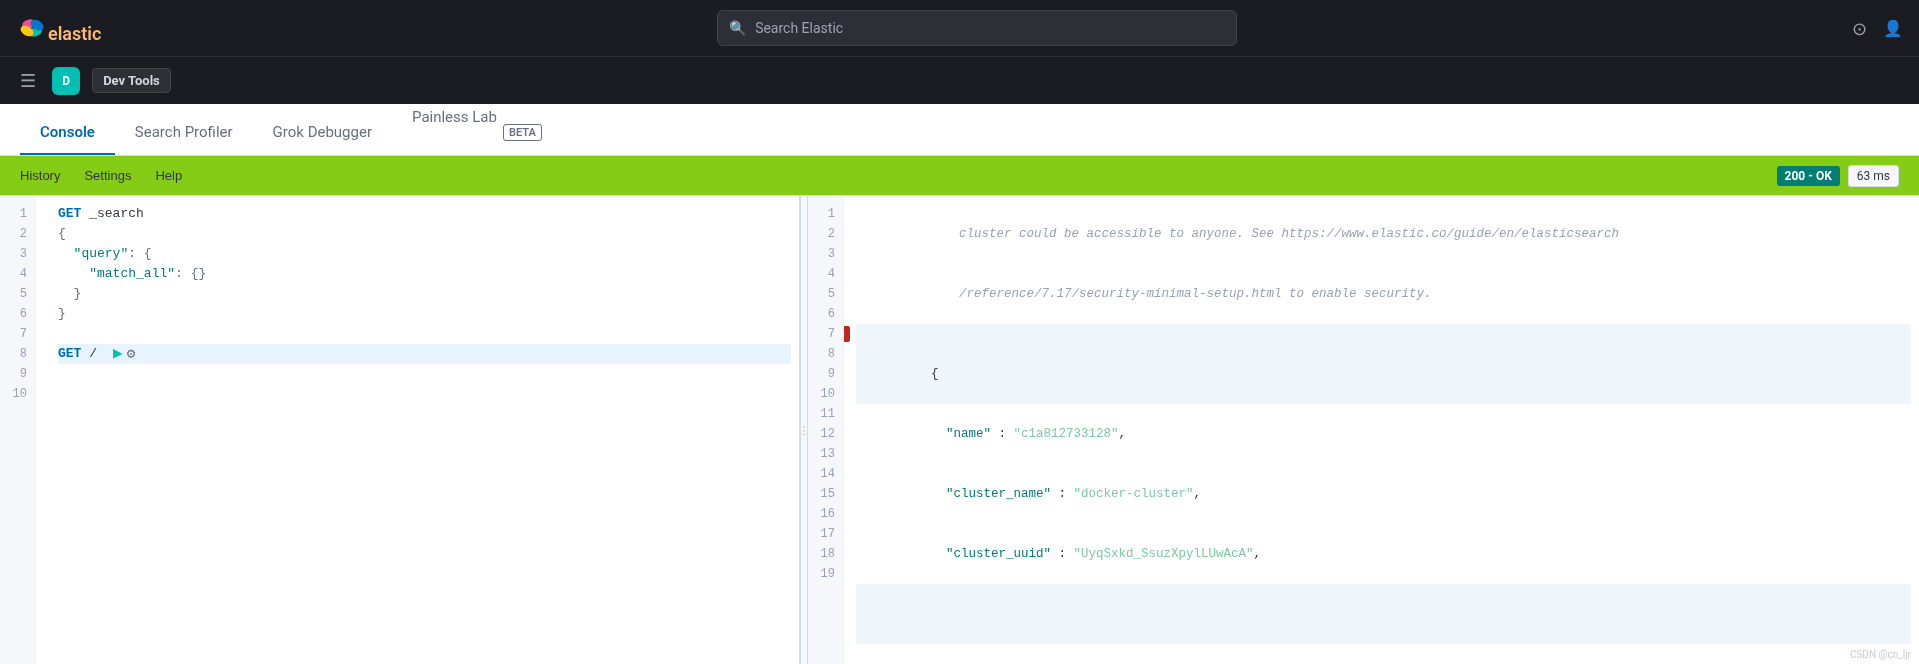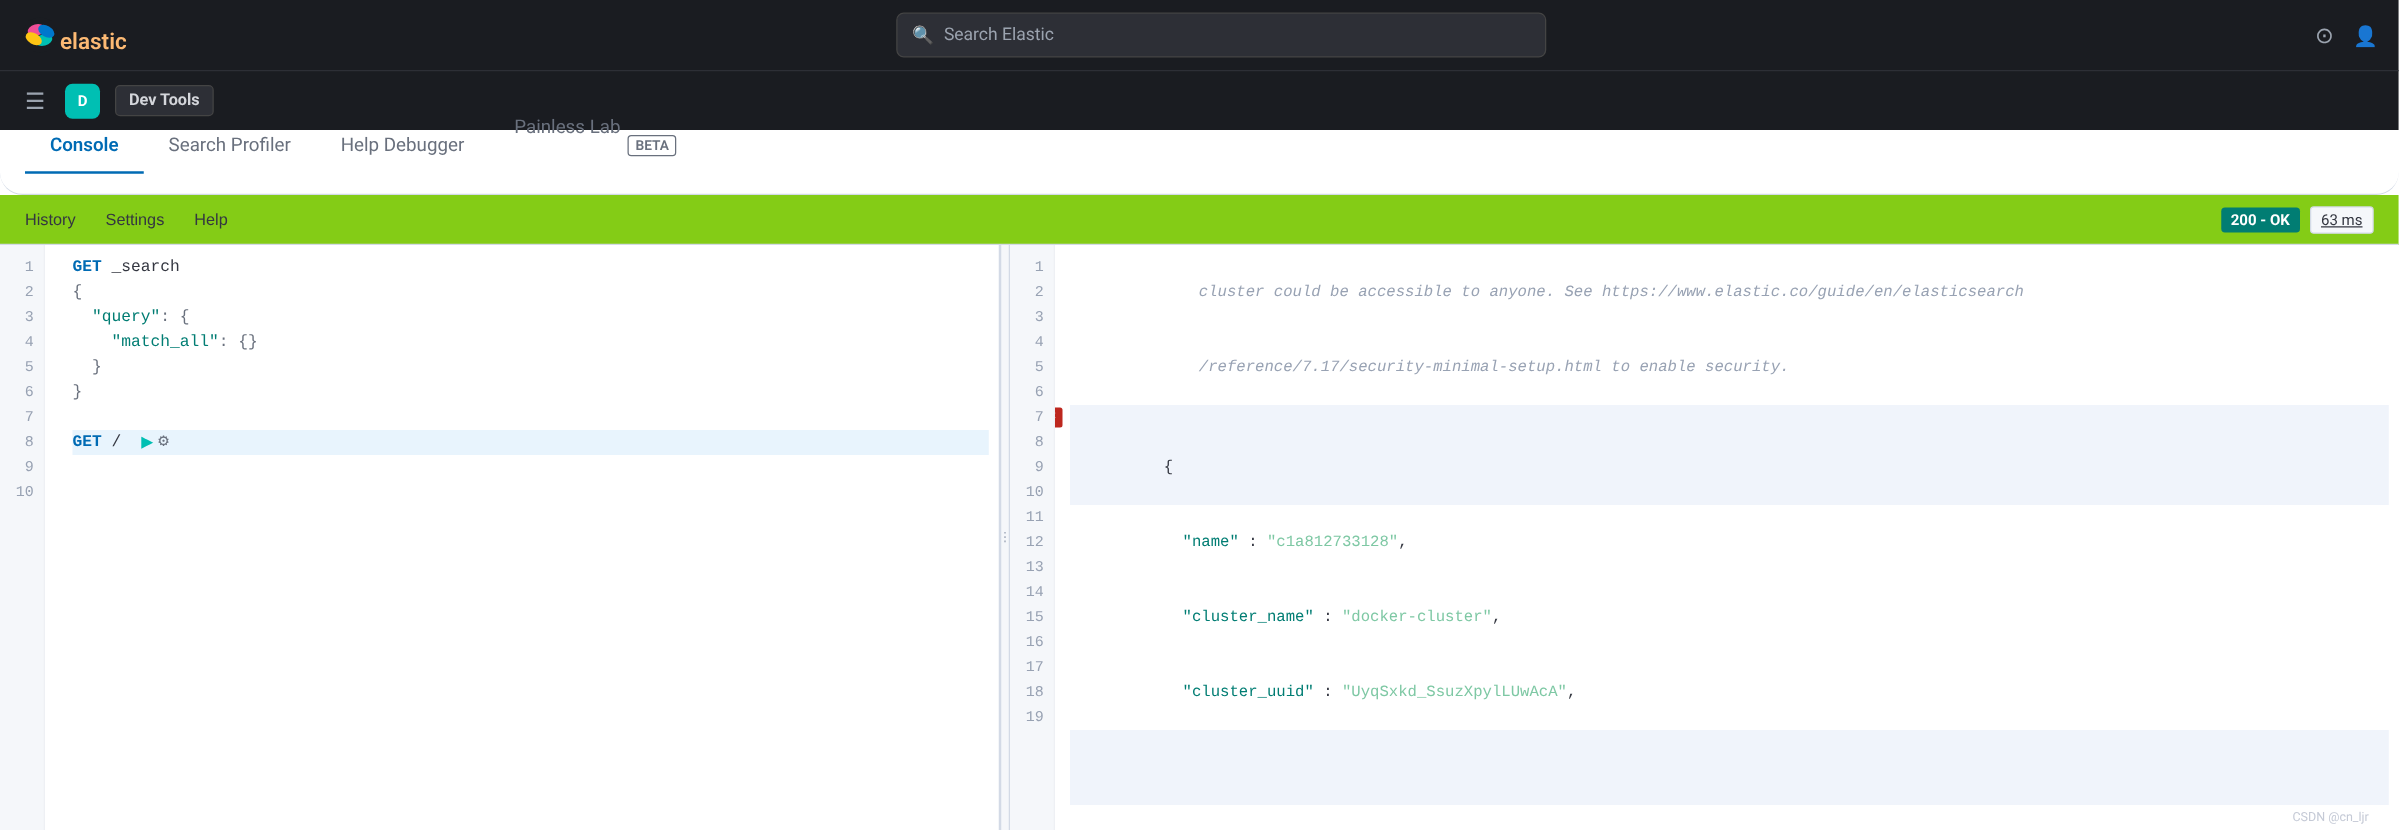--- a/index.html
+++ b/index.html
@@ -95,24 +95,23 @@
       font-size: 13px;
       font-weight: bold;
     }
 
     
     .tab-bar {
       background: #fff;
       border-bottom: 1px solid #d3dae6;
       display: flex;
       align-items: flex-end;
-      padding: 16px 20px;
+      padding: 0 20px;
       gap: 0;
       height: 52px;
-      border-radius: 18px;
     }
     .tab {
       padding: 14px 20px 12px;
       font-size: 15px;
       color: #69707d;
       cursor: pointer;
       border-bottom: 2px solid transparent;
       white-space: nowrap;
       display: flex;
       align-items: center;
@@ -165,21 +164,20 @@
       padding: 3px 8px;
       border-radius: 3px;
     }
     .time-badge {
       font-size: 12px;
       color: #343741;
       background: #f5f7fa;
       border: 1px solid #d3dae6;
       padding: 3px 8px;
       border-radius: 3px;
-      text-decoration: underline;
     }
 
     
     .main-content {
       display: flex;
       height: calc(664px - 56px - 48px - 52px - 40px);
     }
 
     
     .editor-pane {
@@ -322,21 +320,21 @@
       align-items: center;
       justify-content: center;
       font-size: 10px;
       cursor: pointer;
     }
 
     
     .watermark {
       position: fixed;
       bottom: 4px;
-      right: 24px;
+      right: 8px;
       font-size: 10px;
       color: #c5cad6;
     }
   </style>
 </head>
 <body>
 
 <div class="top-nav">
   <div class="elastic-logo">
     <svg class="elastic-logo-icon" viewBox="0 0 32 32" fill="none">
@@ -368,21 +366,21 @@
 </div>
 
 <div class="tab-bar">
   <div class="tab active">
     <span>Console</span>
   </div>
   <div class="tab">
     <span>Search Profiler</span>
   </div>
   <div class="tab">
-    <span>Help Debugger</span>
+    <span>Grok Debugger</span>
   </div>
   <div class="tab">
     <span>Painless Lab</span>
     <span class="beta-badge">BETA</span>
   </div>
 </div>
 
 <div class="sub-toolbar">
   <button class="sub-toolbar-btn">History</button>
   <button class="sub-toolbar-btn">Settings</button>

